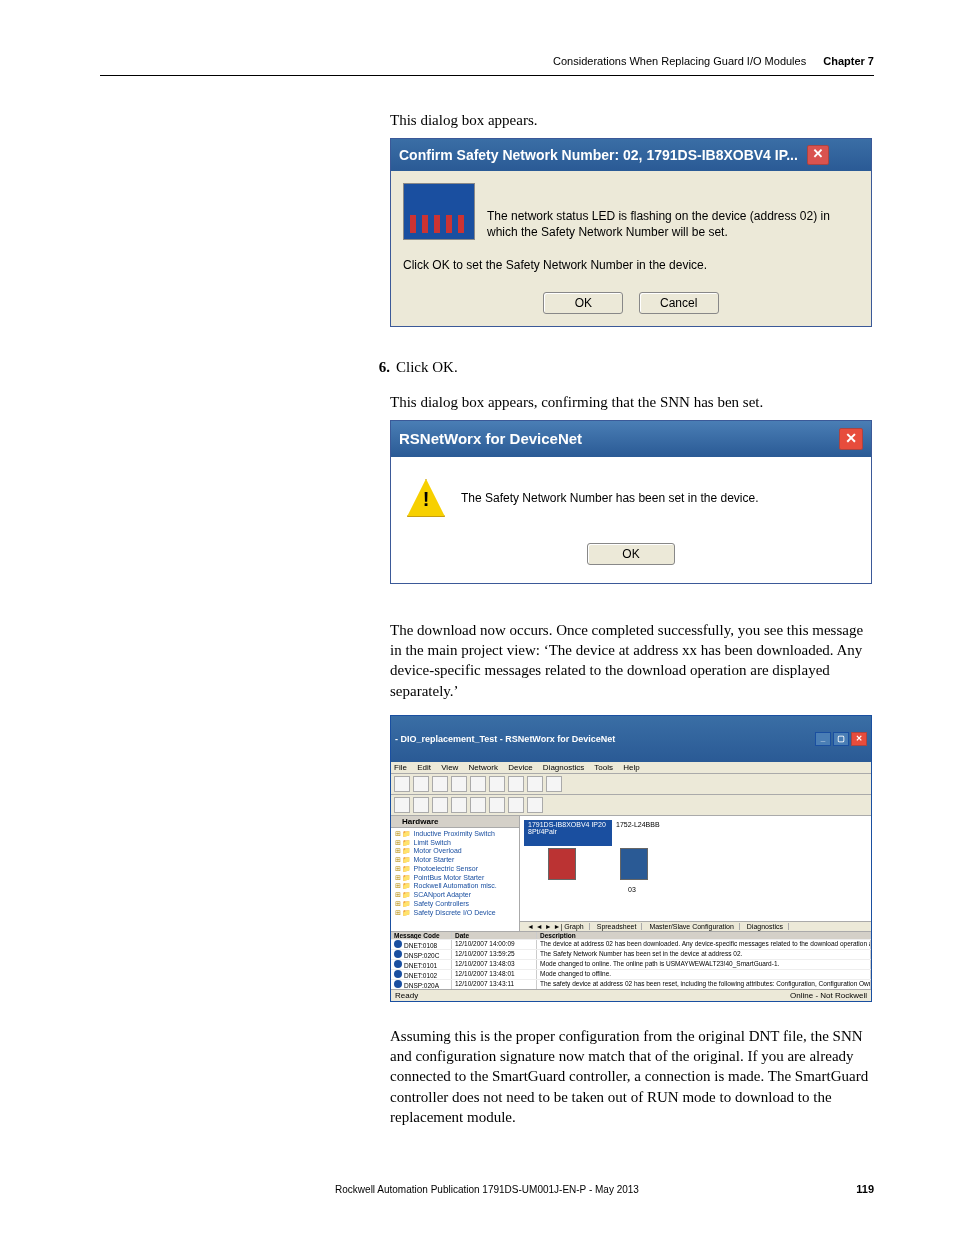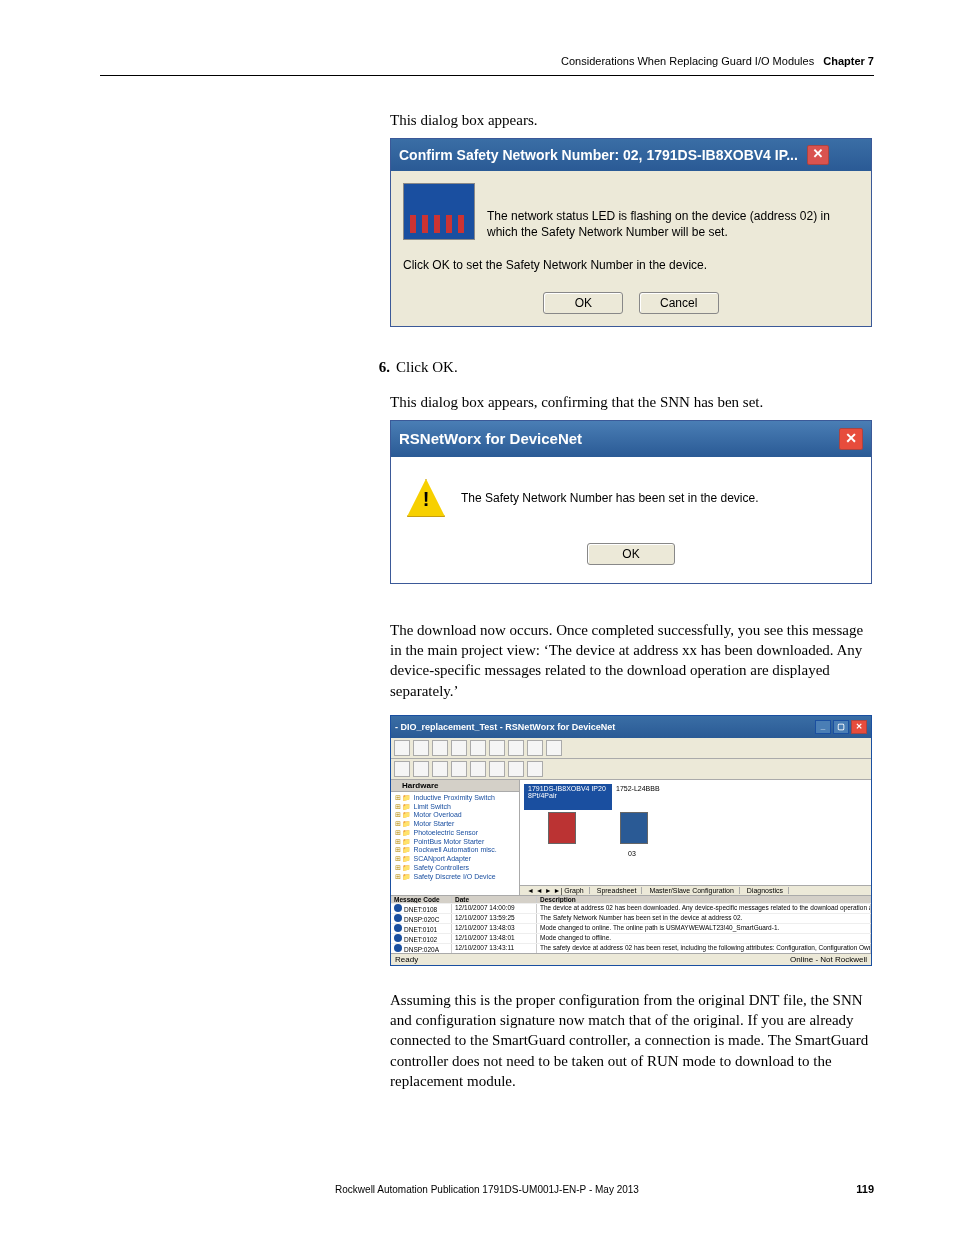--- a/index.html
+++ b/index.html
@@ -25,21 +25,21 @@
   }
   .header-right {
     position: absolute;
     top: 55px;
     right: 80px;
     font-family: Arial, Helvetica, sans-serif;
     font-size: 11px;
   }
   .header-right .chapter {
     font-weight: bold;
-    margin-left: 6px;
+    margin-left: 14px;
   }
   .content {
     position: absolute;
     top: 110px;
     left: 390px;
     right: 80px;
   }
   .body-text {
     font-size: 15px;
     line-height: 1.35;
@@ -191,21 +191,21 @@
     width: 480px;
     border: 1px solid #1a4fa0;
     font-family: Tahoma, Arial, sans-serif;
     font-size: 8px;
     background: #d6dff5;
     margin-bottom: 24px;
   }
   .app-title {
     background: linear-gradient(#3a6ea5, #2a5a95);
     color: #fff;
-    padding: 4px 4px;
+    padding: 16px 4px;
     font-size: 9px;
     font-weight: bold;
     display: flex;
     justify-content: space-between;
     align-items: center;
   }
   .app-winbtns { display: flex; gap: 2px; }
   .app-winbtns span {
     width: 14px; height: 12px;
     background: #4a7eb5;
@@ -421,20 +421,30 @@
     <p class="body-text" style="margin-bottom:14px">The download now occurs. Once completed successfully, you see this message in the main project view: ‘The device at address xx has been downloaded. Any device-specific messages related to the download operation are displayed separately.’</p>
 
     <div class="app">
       <div class="app-title">
         <span> - DIO_replacement_Test - RSNetWorx for DeviceNet</span>
         <div class="app-winbtns">
           <span>_</span>
           <span>▢</span>
           <span>✕</span>
         </div>
+      </div>
+      <div class="app-menu">
+        <span>File</span>
+        <span>Edit</span>
+        <span>View</span>
+        <span>Network</span>
+        <span>Device</span>
+        <span>Diagnostics</span>
+        <span>Tools</span>
+        <span>Help</span>
       </div>
       <div class="app-toolbar">
         <div class="tbtn"></div>
         <div class="tbtn"></div>
         <div class="tbtn"></div>
         <div class="tbtn"></div>
         <div class="tbtn"></div>
         <div class="tbtn"></div>
         <div class="tbtn"></div>
         <div class="tbtn"></div>

